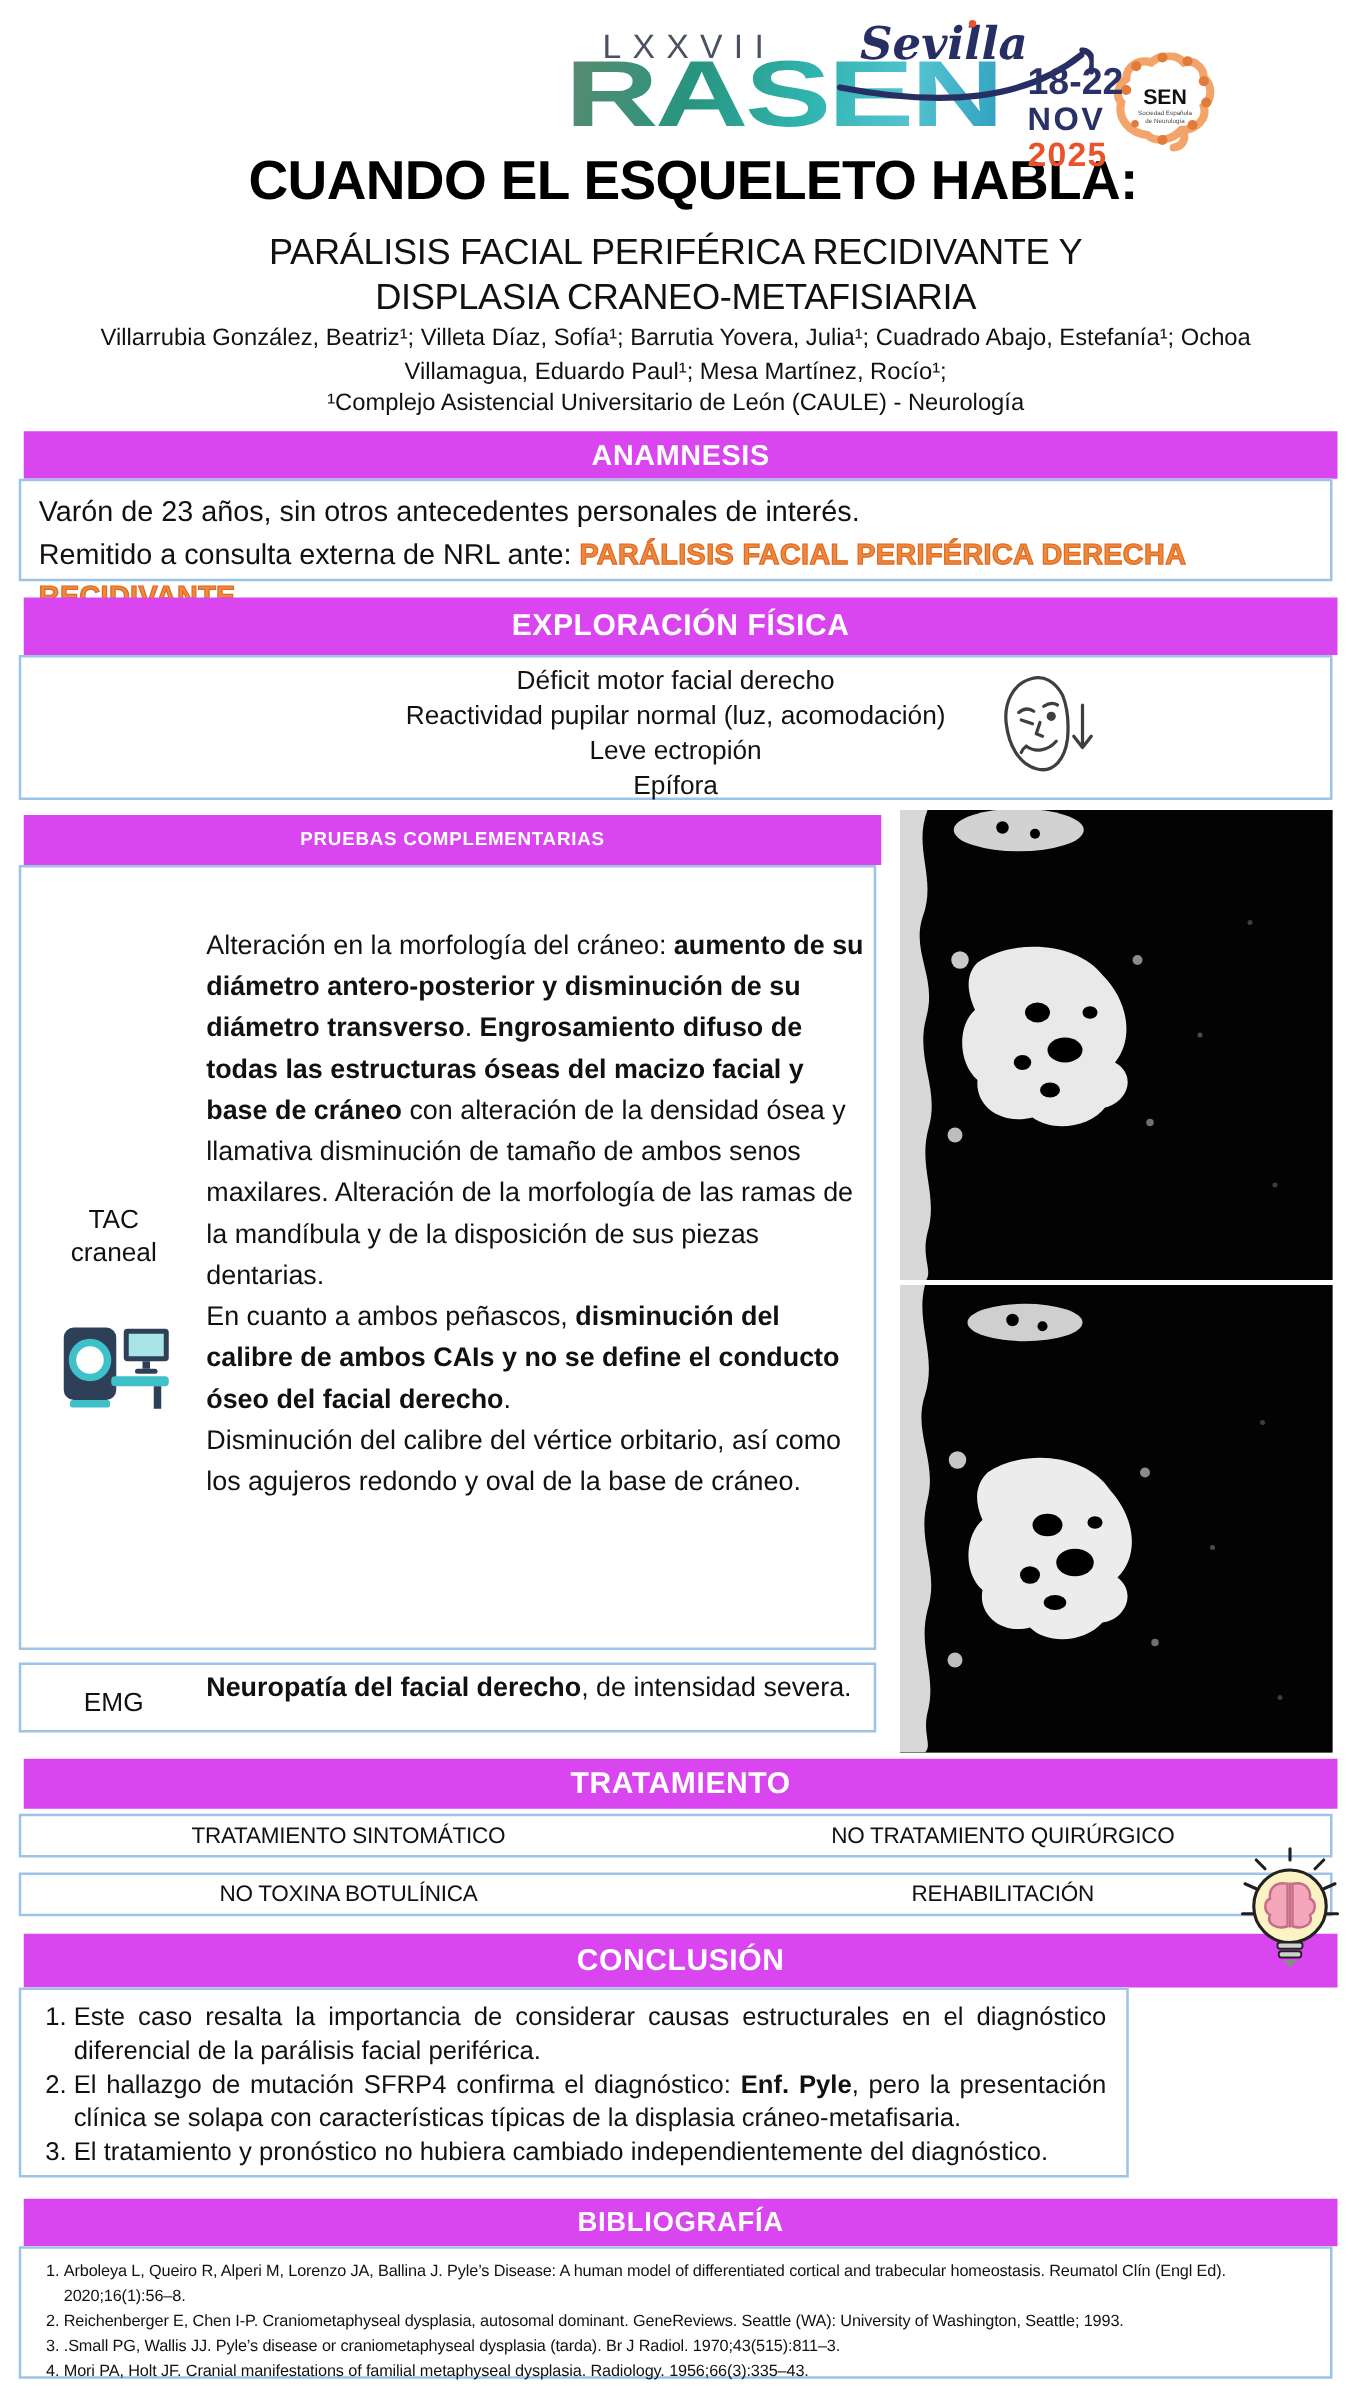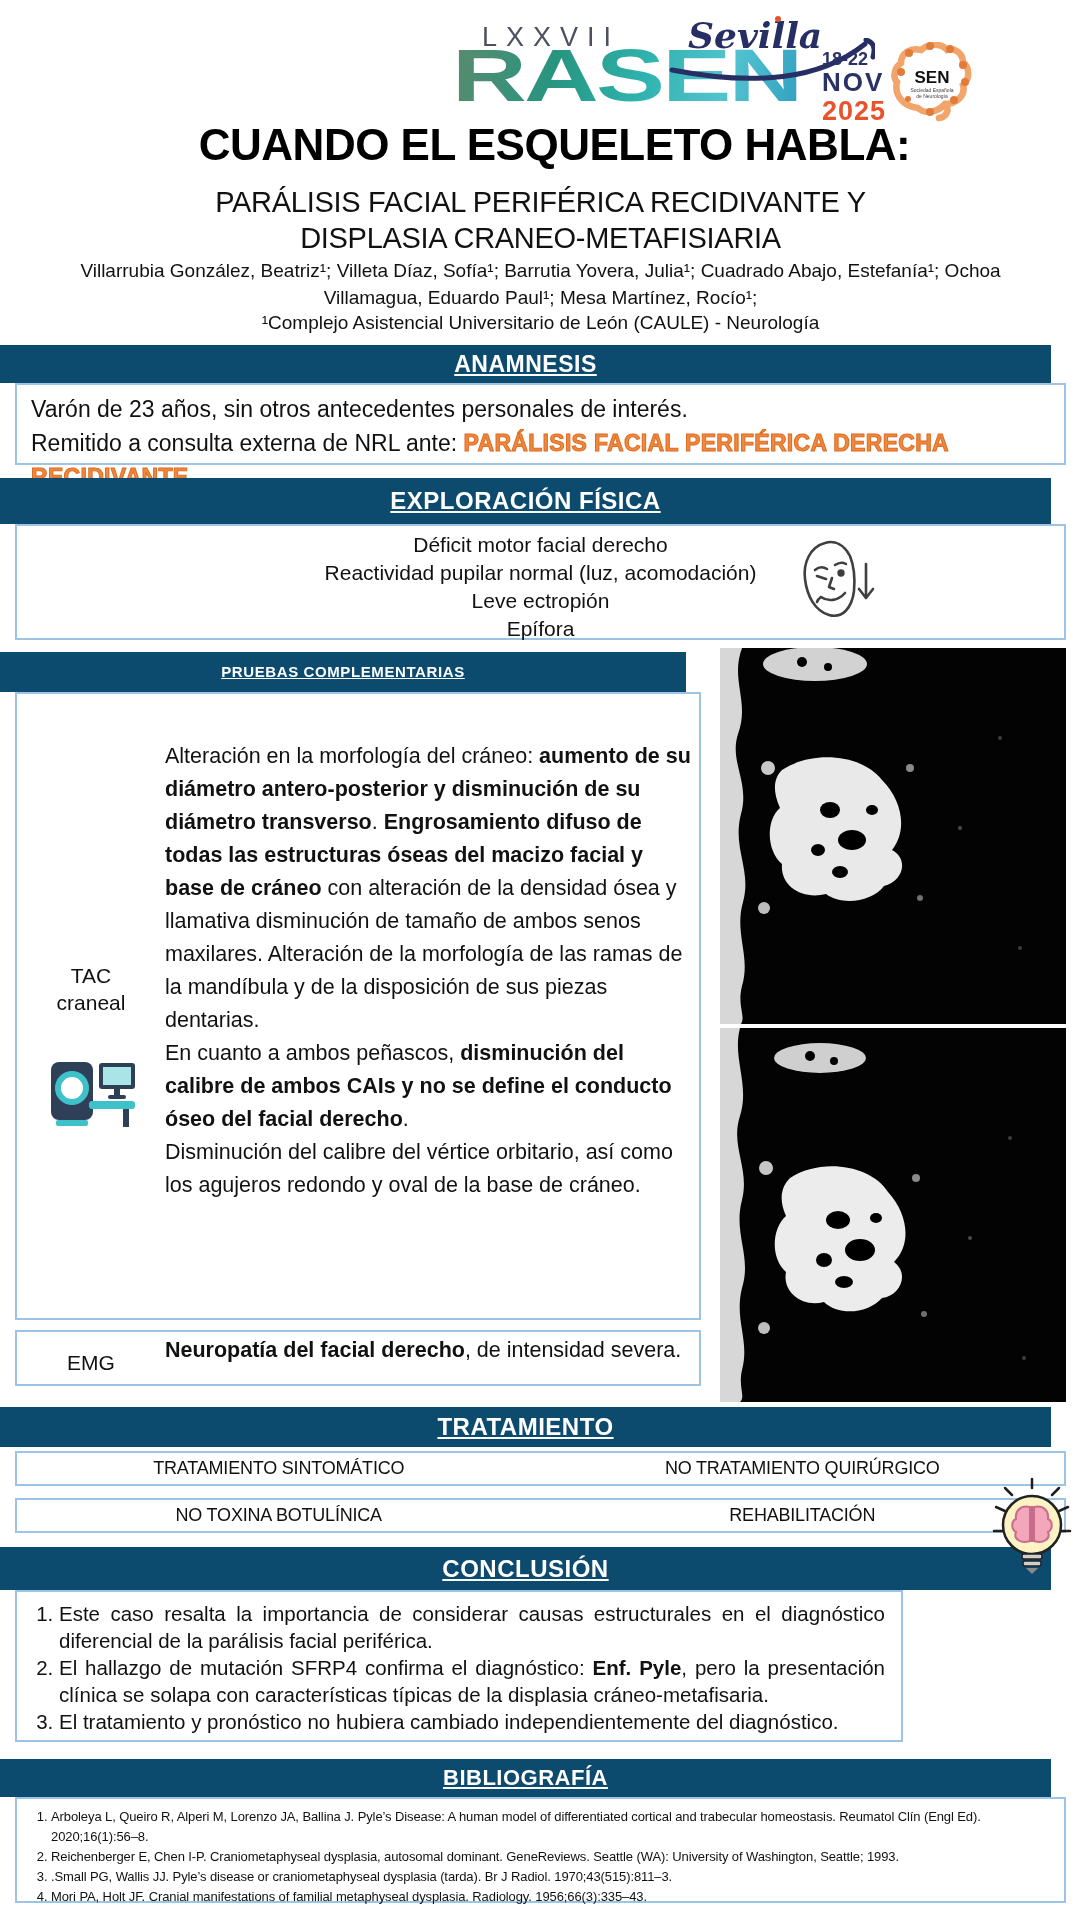--- a/index.html
+++ b/index.html
@@ -11,35 +11,35 @@
   .rasen-word { position:absolute; left:452px; top:38px; font-size:75px; font-weight:900; line-height:1;
     display:inline-block; transform:scaleX(1.38); transform-origin:left top; letter-spacing:-2px;
     color:#2fa9a5;
     background:linear-gradient(100deg,#5c8a6e 0%,#27957f 30%,#2fb3ae 55%,#53c3d0 78%,#2f9fc0 100%);
     -webkit-background-clip:text; background-clip:text; -webkit-text-fill-color:transparent; }
   .sevilla { position:absolute; left:688px; top:14px; font-family:"DejaVu Serif", serif; font-style:italic;
     font-weight:600; font-size:36px; color:#272e63; z-index:3; }
   .sevilla-dot { position:absolute; left:775px; top:16px; width:6px; height:6px; border-radius:50%; background:#e8532b; z-index:4; }
   .swash { position:absolute; left:660px; top:38px; z-index:3; }
   .dates { position:absolute; left:822px; top:50px; font-weight:700; line-height:1.07; color:#2a3166; z-index:3; }
-  .dates .d1 { font-size:18px; }
+  .dates .d1 { font-size:30px; }
   .dates .d2 { font-size:26px; letter-spacing:2px; }
   .dates .d3 { font-size:27px; color:#e8532b; letter-spacing:1px; }
   .sen-svg { position:absolute; left:888px; top:42px; }
 
   
   .title { position:absolute; left:0; top:120px; width:100%; text-align:center; font-size:44px; font-weight:800; color:#000; letter-spacing:-0.5px;padding-left:28px; }
   .subtitle1 { position:absolute; left:0; top:186px; width:100%; text-align:center; font-size:29px; font-weight:400; color:#111; letter-spacing:-0.3px; }
   .subtitle2 { position:absolute; left:0; top:222px; width:100%; text-align:center; font-size:29px; font-weight:400; color:#111; letter-spacing:-0.3px; }
   .authors { position:absolute; left:62px; top:258px; width:957px; text-align:center; font-size:19px; line-height:1.4; color:#111; }
   .affiliation { position:absolute; left:0; top:312px; width:100%; text-align:center; font-size:19px; color:#111; }
 
   
-  .band { position:absolute; left:0; width:1051px; background:#0c4a6e; color:#fff; font-weight:700;
-    text-align:center; letter-spacing:0.5px;text-decoration:underline; }
+  .band { position:absolute; left:19px; width:1051px; background:#d946ef; color:#fff; font-weight:700;
+    text-align:center; letter-spacing:0.5px; }
   .box { position:absolute; border:2px solid #9dc3e6; background:#fff; }
 
   .band-anamnesis { top:345px; height:38px; font-size:23px; line-height:38px; }
   .box-anamnesis  { left:15px; top:383px; width:1051px; height:82px; padding:7px 14px; font-size:23px; line-height:34px; color:#111; }
   .hl-orange { color:#ed8a3f; font-weight:700; -webkit-text-stroke:1px #e06a1f; letter-spacing:0.3px; }
 
   .band-explor { top:478px; height:46px; font-size:24px; line-height:46px; }
   .box-explor  { left:15px; top:524px; width:1051px; height:116px; padding-top:5px; font-size:21px; line-height:28px; text-align:center; color:#111; }
   .face-icon { position:absolute; left:795px; top:536px; }
 

